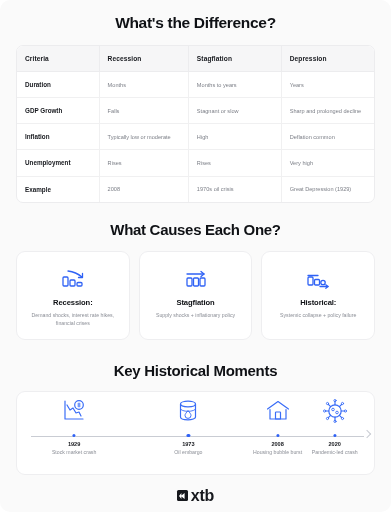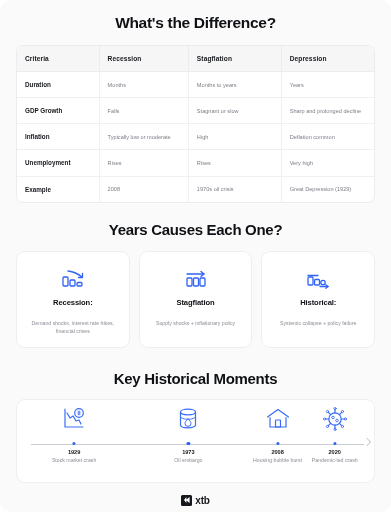--- a/index.html
+++ b/index.html
@@ -113,21 +113,21 @@
     display: flex;
     align-items: center;
     justify-content: center;
     margin-bottom: 7px;
   }
 
   .cause-name {
     font-size: 7.6px;
     font-weight: 700;
     color: #0f1115;
-    margin-bottom: 12px;
+    margin-bottom: 4px;
     letter-spacing: -0.1px;
   }
 
   .cause-desc {
     font-size: 5.2px;
     color: #8b8e96;
     line-height: 1.55;
   }
 
   
@@ -215,21 +215,21 @@
   .logo-mark {
     width: 11px; height: 11px;
     background: #16181d;
     border-radius: 1.5px;
     display: flex;
     align-items: center;
     justify-content: center;
   }
 
   .logo-text {
-    font-size: 10px;
+    font-size: 16px;
     font-weight: 700;
     color: #16181d;
     letter-spacing: -0.2px;
   }
 </style>
 </head>
 <body>
 
 <div class="page">
 
@@ -282,21 +282,21 @@
             <td>2008</td>
             <td>1970s oil crisis</td>
             <td>Great Depression (1929)</td>
           </tr>
         </tbody>
       </table>
     </div>
   </section>
 
   <section id="sec-causes">
-    <h2 class="section-title">Years Causes Each One?</h2>
+    <h2 class="section-title">What Causes Each One?</h2>
 
     <div class="cards">
 
       <div class="cause-card">
         <div class="cause-icon">
           <svg width="28" height="22" viewBox="0 0 28 22" fill="none" stroke="#2f62f5" stroke-width="1.3">
             <path d="M9 4 Q17 5 23 10" stroke-linecap="round"></path>
             <path d="M19.5 10.5 L23.5 10.5 L23.5 6.5" stroke-linecap="round" stroke-linejoin="round"></path>
             <rect x="4" y="10" width="5" height="9" rx="1"></rect>
             <rect x="11" y="13" width="5" height="6" rx="1"></rect>

